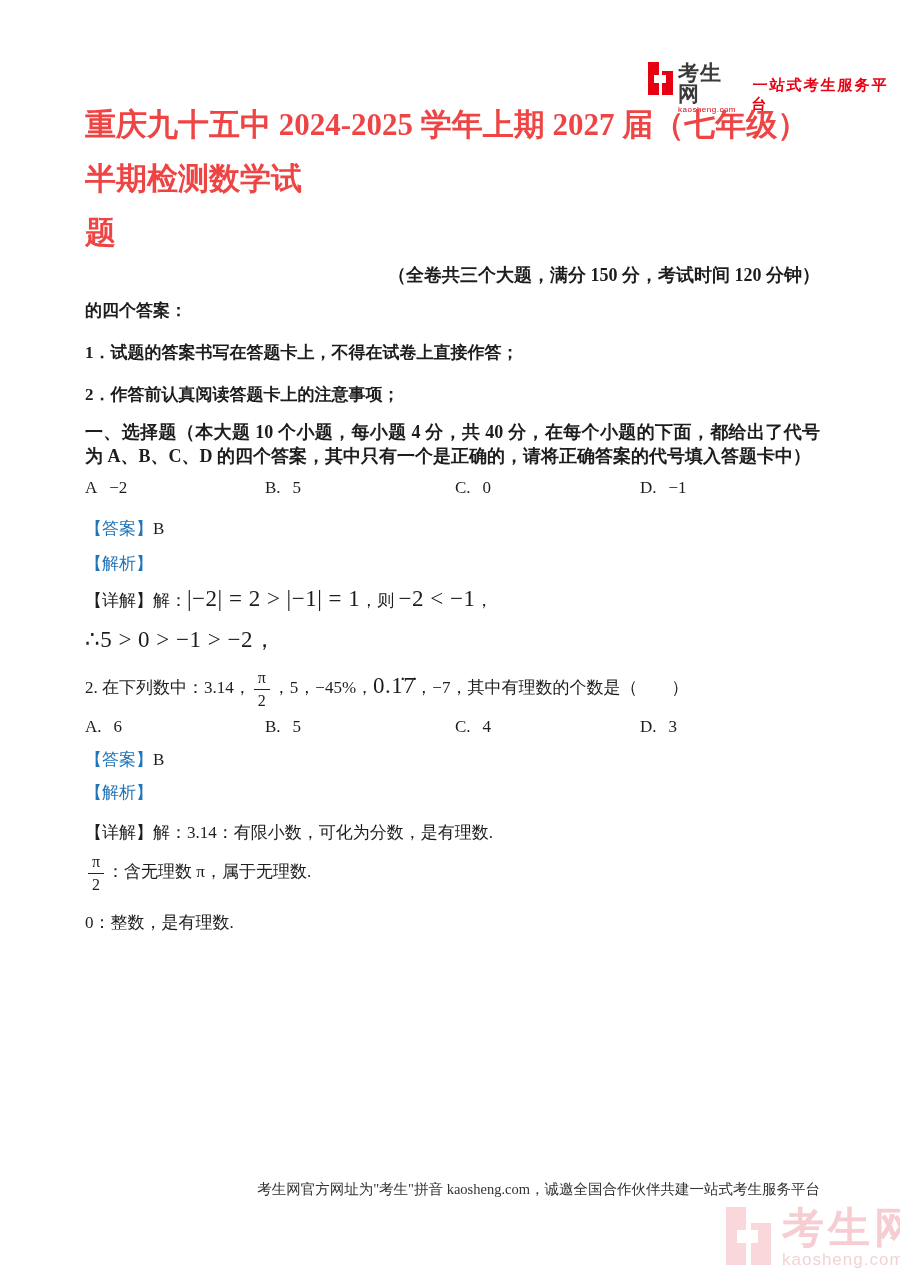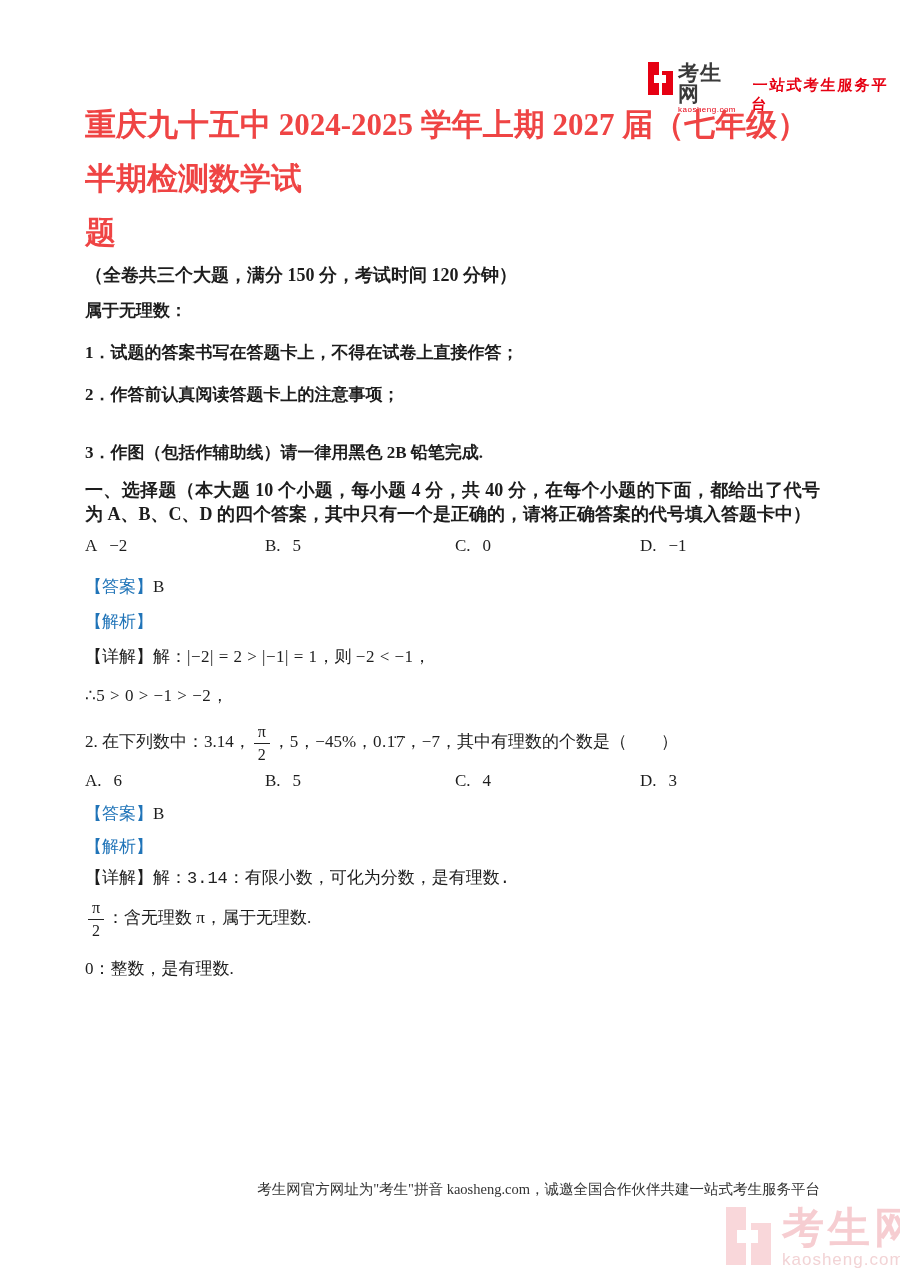--- a/index.html
+++ b/index.html
@@ -22,42 +22,42 @@
   .brand-name { font-size:21px; font-weight:bold; color:#3a3a3a; letter-spacing:1px;
                 font-family:"Liberation Sans","DejaVu Sans",sans-serif; }
   .brand-domain { font-size:8px; color:#e60012; letter-spacing:.5px; margin-top:2px;
                   font-family:"Liberation Sans","DejaVu Sans",sans-serif; }
   .brand-tagline { margin-left:10px; margin-top:14px; font-size:15px; font-weight:bold;
                    color:#e60012; letter-spacing:2px; transform:skewX(-4deg); }
 
   
   .content { position:absolute; left:85px; top:0; width:735px; }
   .doc-title { margin-top:98px; text-align:left; font-weight:bold; font-size:31px; line-height:54px; color:#ef4444; }
-  .doc-subtitle { text-align:left; font-weight:bold; font-size:18px; line-height:30px; margin-top:0; }
+  .doc-subtitle { text-align:right; font-weight:bold; font-size:18px; line-height:30px; margin-top:0; }
   .notice-head { margin-top:6px; font-weight:bold; font-size:17px; line-height:30px; }
   .notice-item { margin-top:12px; font-weight:bold; font-size:17px; line-height:30px; }
   .notice-item.gapped { margin-top:28px; }
   .section-head { margin-top:10px; font-weight:bold; font-size:18px; line-height:24px; text-align:justify; }
 
   .stem { margin-top:2px; font-size:17px; line-height:28px; }
   .opt-row { margin-top:6px; display:flex; font-size:17px; line-height:28px; }
   .opt { display:flex; }
   .opt:nth-child(1){ width:180px; } .opt:nth-child(2){ width:190px; } .opt:nth-child(3){ width:185px; }
   .opt-label { }
   .opt-val { margin-left:12px; }
 
   .answer-line { margin-top:14px; font-size:17px; line-height:26px; }
   .tag-blue { color:#2074b8; }
   .jiexi-line { margin-top:9px; font-size:17px; line-height:26px; }
   .para { margin-top:14px; font-size:17px; line-height:38px; text-align:justify; }
   .detail-line { font-size:17px; }
   .d1 { margin-top:0; line-height:44px; }
   .d2 { line-height:34px; }
   .d3 { line-height:30px; }
-  .math { font-size:17px; letter-spacing:.5px; }
+  .math { font-size:23px; letter-spacing:.5px; }
 
   .frac { display:inline-block; vertical-align:middle; text-align:center; line-height:1; margin:0 3px; }
   .frac .num { display:block; font-size:16px; padding:0 4px 3px; }
   .frac .den { display:block; font-size:16px; border-top:1.2px solid #222; padding:3px 4px 0; }
 
   .q2-stem { margin-top:4px; font-size:17px; line-height:50px; }
   .q2-opts { margin-top:0; }
   .q2-frac-line { line-height:48px; }
   .q2-last { margin-top:12px; }
 
@@ -98,24 +98,23 @@
   </div>
 
   <div class="content">
 
     <div class="doc-title">
       <div>重庆九十五中 2024-2025 学年上期 2027 届（七年级）半期检测数学试</div>
       <div>题</div>
     </div>
     <div class="doc-subtitle">（全卷共三个大题，满分 150 分，考试时间 120 分钟）</div>
 
-    <div class="notice-head">属于无理数：</div>
+    <div class="notice-head">的四个答案：</div>
     <div class="notice-item">1．试题的答案书写在答题卡上，不得在试卷上直接作答；</div>
     <div class="notice-item">2．作答前认真阅读答题卡上的注意事项；</div>
-    <div class="notice-item gapped">3．作图（包括作辅助线）请一律用黑色 2B 铅笔完成.</div>
 
     <div class="section-head">一、选择题（本大题 10 个小题，每小题 4 分，共 40 分，在每个小题的下面，都给出了代号为 A、B、C、D 的四个答案，其中只有一个是正确的，请将正确答案的代号填入答题卡中）</div>
 
     <div class="opt-row">
       <span class="opt">
         <span class="opt-label">A</span>
         <span class="opt-val">−2</span>
       </span>
       <span class="opt">
         <span class="opt-label">B.</span>
@@ -161,21 +160,21 @@
         <span class="opt-label">D.</span>
         <span class="opt-val">3</span>
       </span>
     </div>
     <div class="answer-line" style="margin-top:6px;">
       <span class="tag-blue">【答案】</span><span>B</span>
     </div>
     <div class="jiexi-line" style="margin-top:7px;">
       <span class="tag-blue">【解析】</span>
     </div>
-    <div class="detail-line d3" style="margin-top:4px;font-family:Liberation Mono, monospace;">
+    <div class="detail-line d3" style="margin-top:12px;">
       <span>【详解】</span><span>解：3.14：有限小数，可化为分数，是有理数.</span>
     </div>
     <div class="detail-line q2-frac-line">
       <span class="frac"><span class="num">π</span><span class="den">2</span></span><span>：含无理数 π，属于无理数.</span>
     </div>
     <div class="detail-line d3 q2-last">0：整数，是有理数.</div>
   </div>
 
   <div class="footer-note">考生网官方网址为"考生"拼音 kaosheng.com，诚邀全国合作伙伴共建一站式考生服务平台</div>
 

